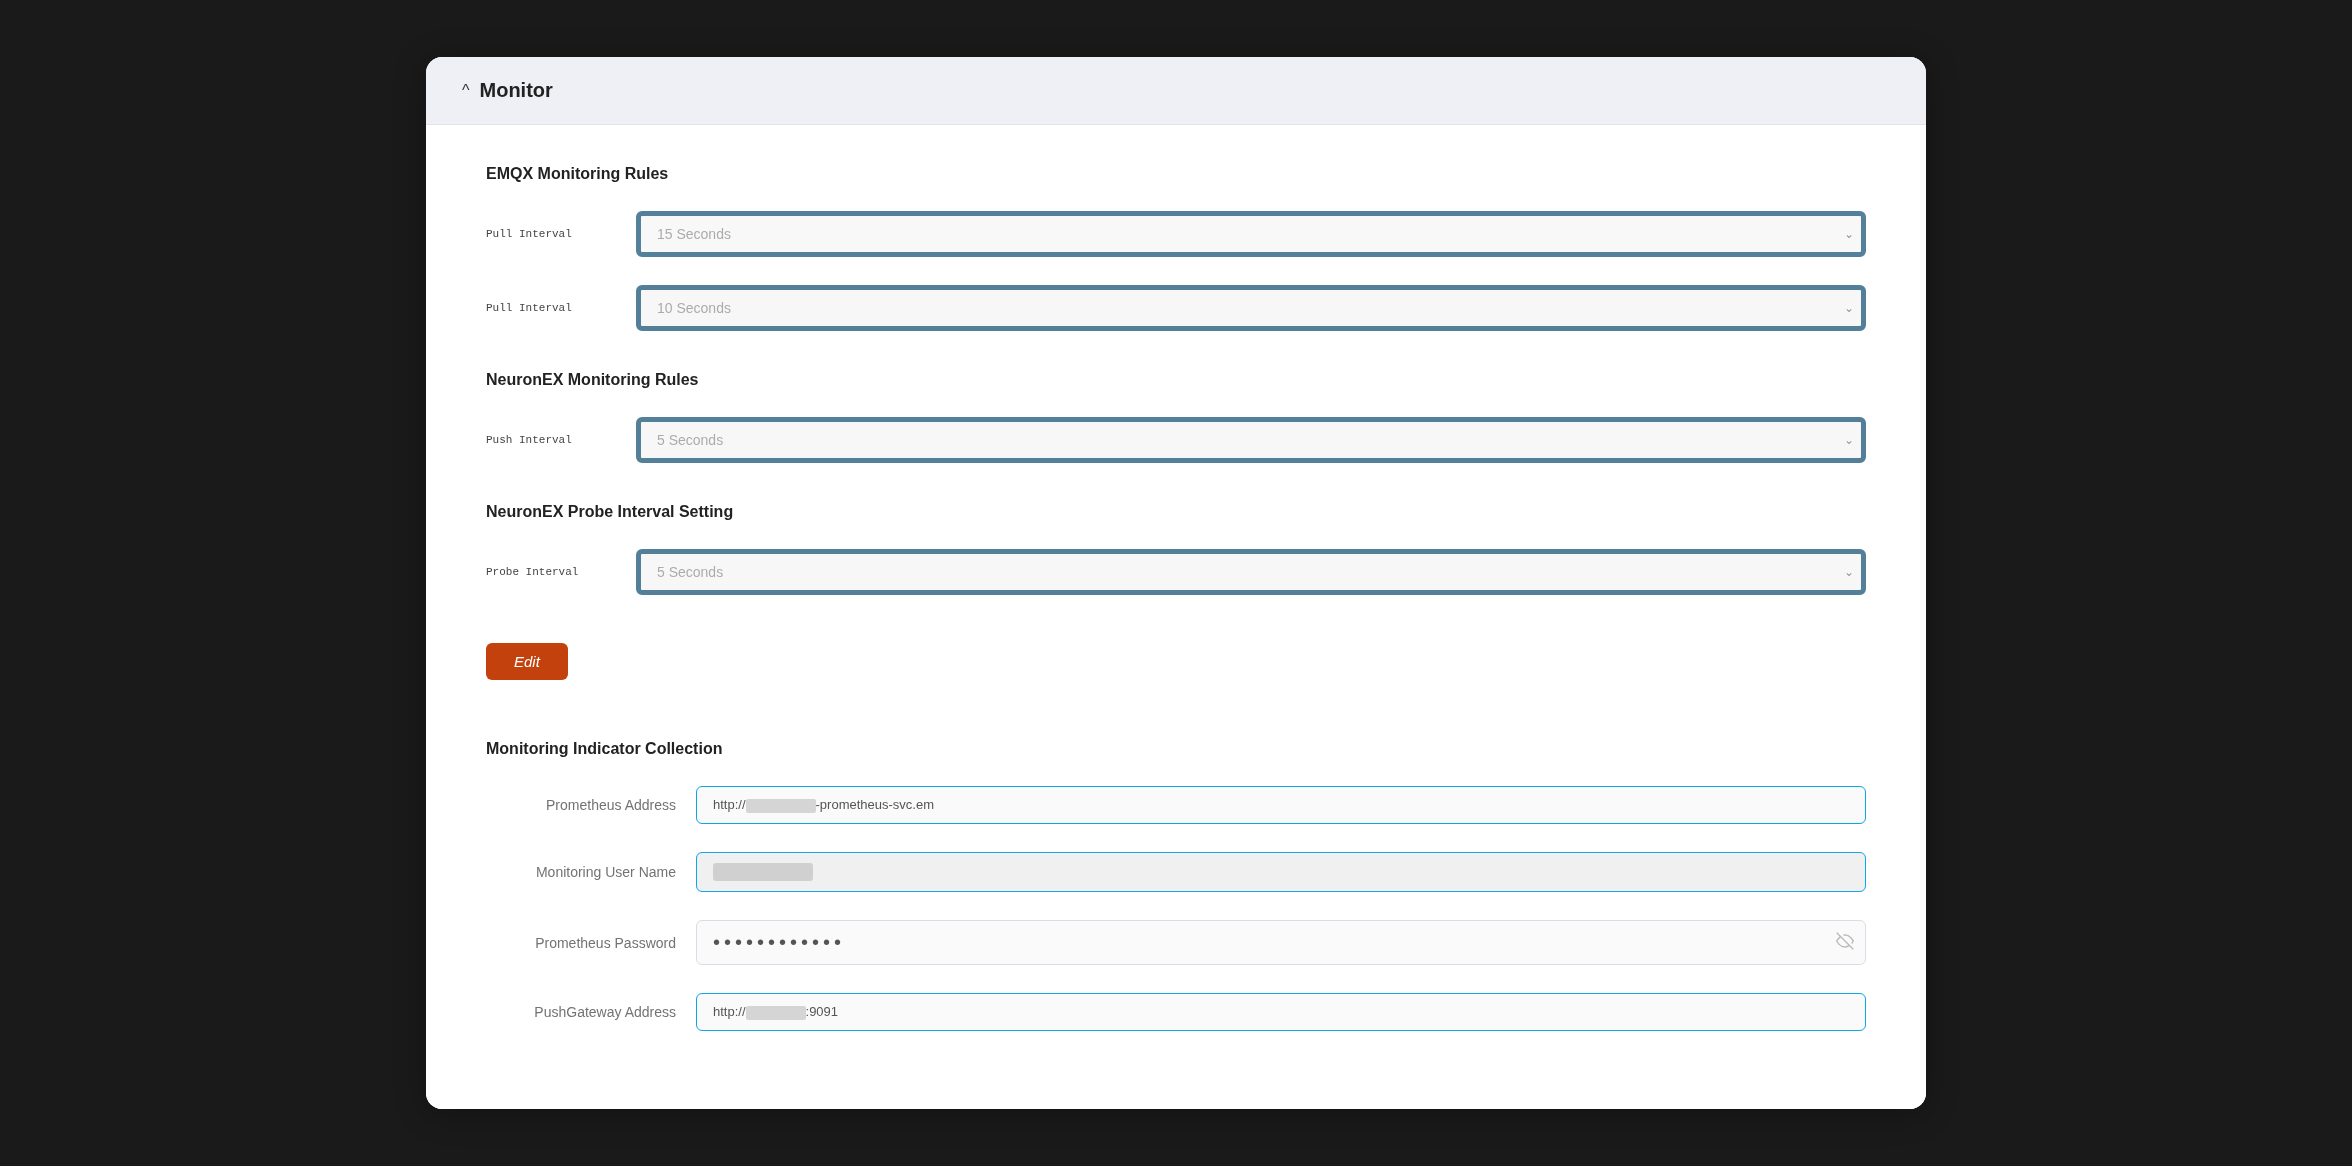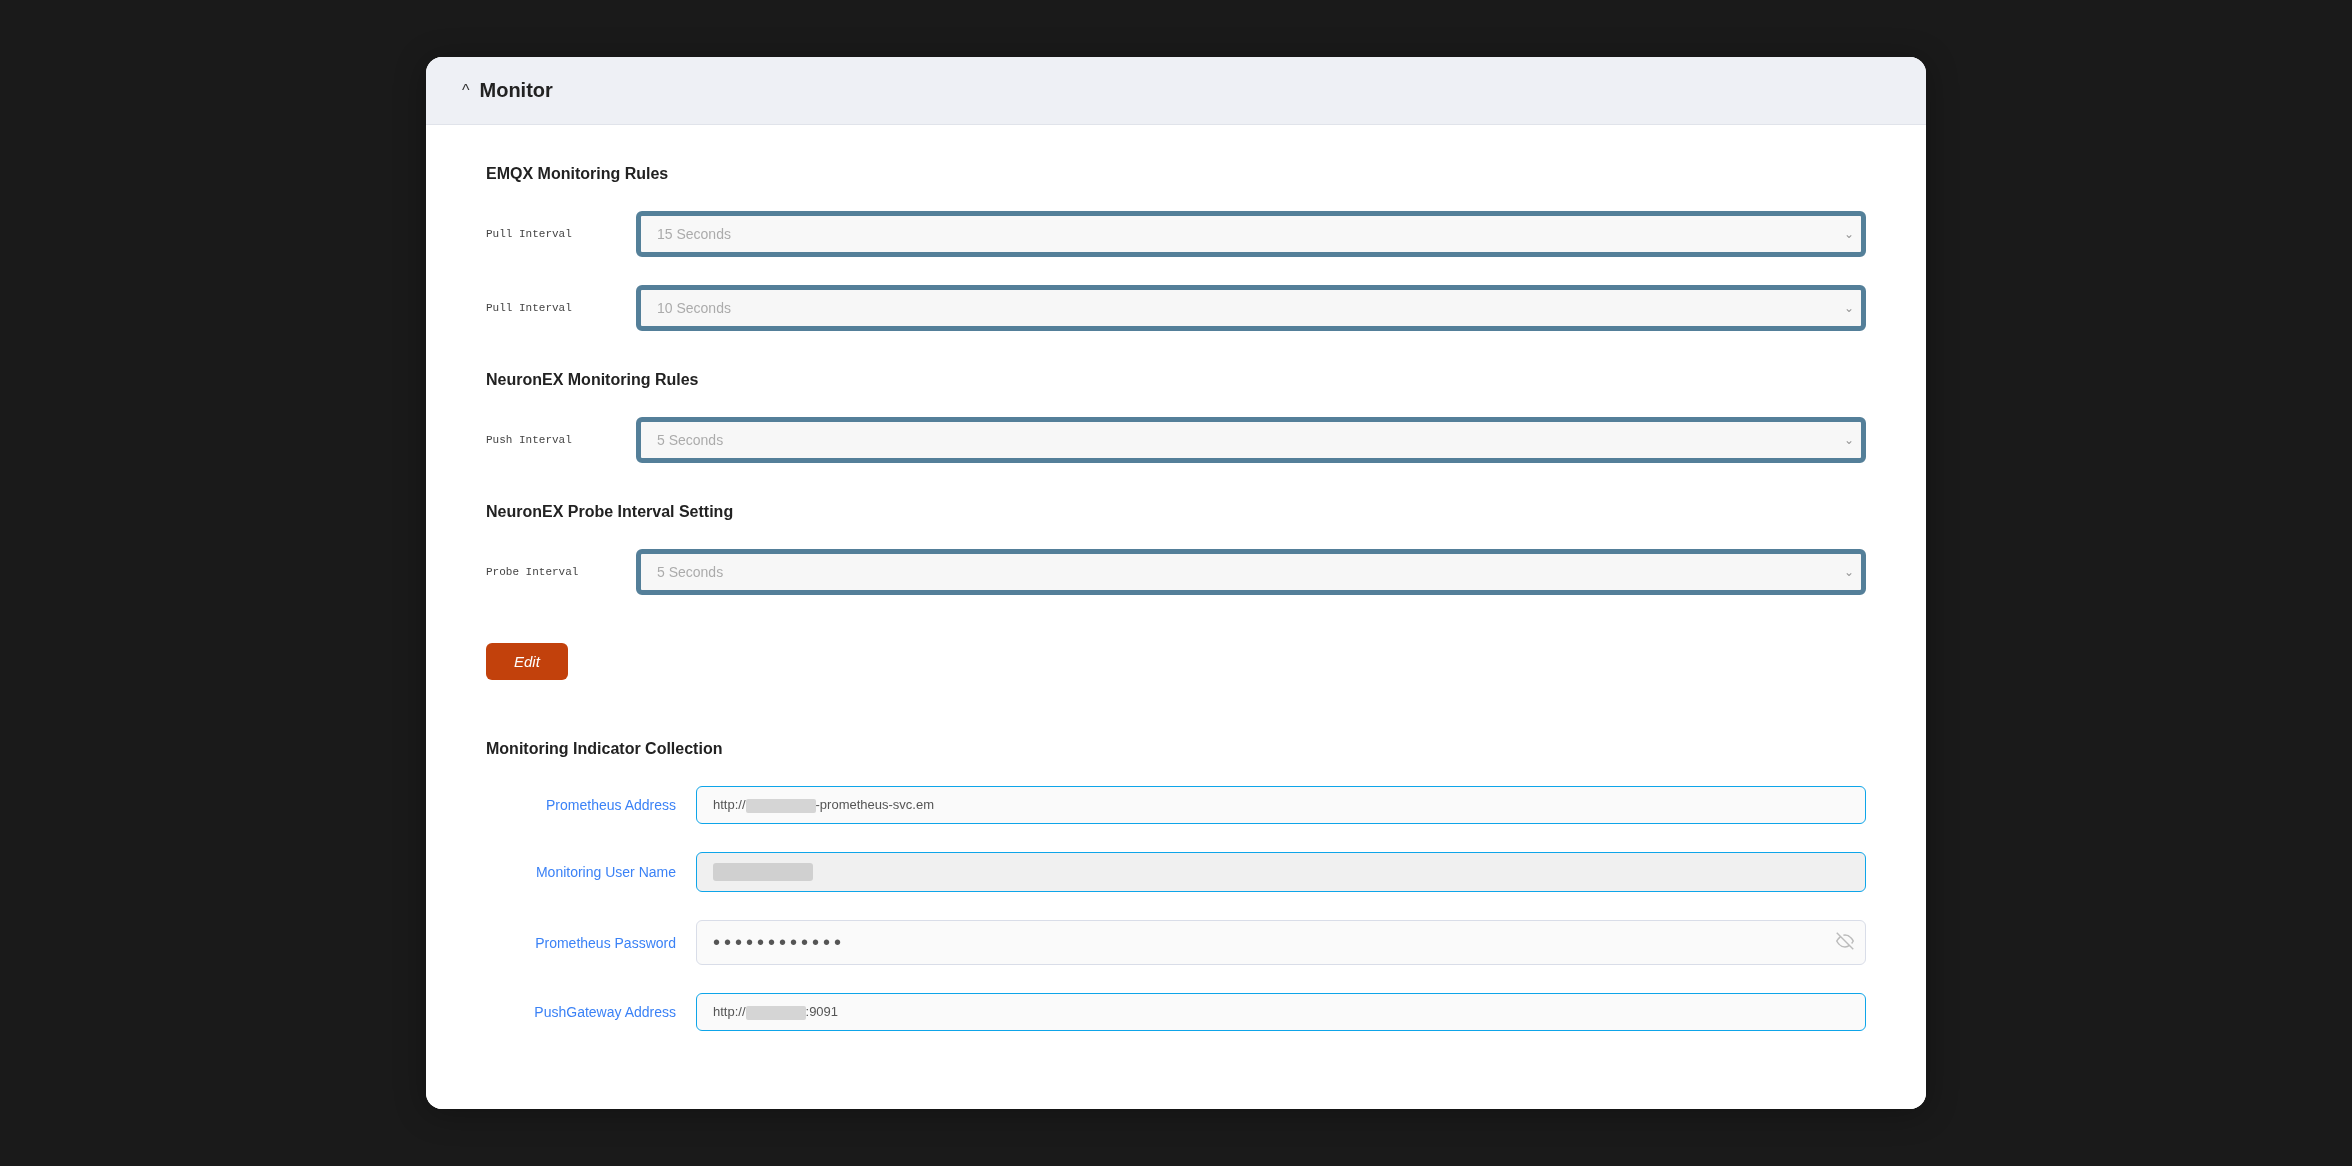--- a/index.html
+++ b/index.html
@@ -123,21 +123,21 @@
 
     .right-form-row {
       display: flex;
       align-items: center;
       margin-bottom: 28px;
       gap: 20px;
     }
 
     .right-label {
       font-size: 14px;
-      color: #3b82f6;
+      color: #737373;
       min-width: 190px;
       text-align: right;
     }
 
     .text-input-wrapper {
       position: relative;
       flex: 1;
     }
 
     .text-input {

